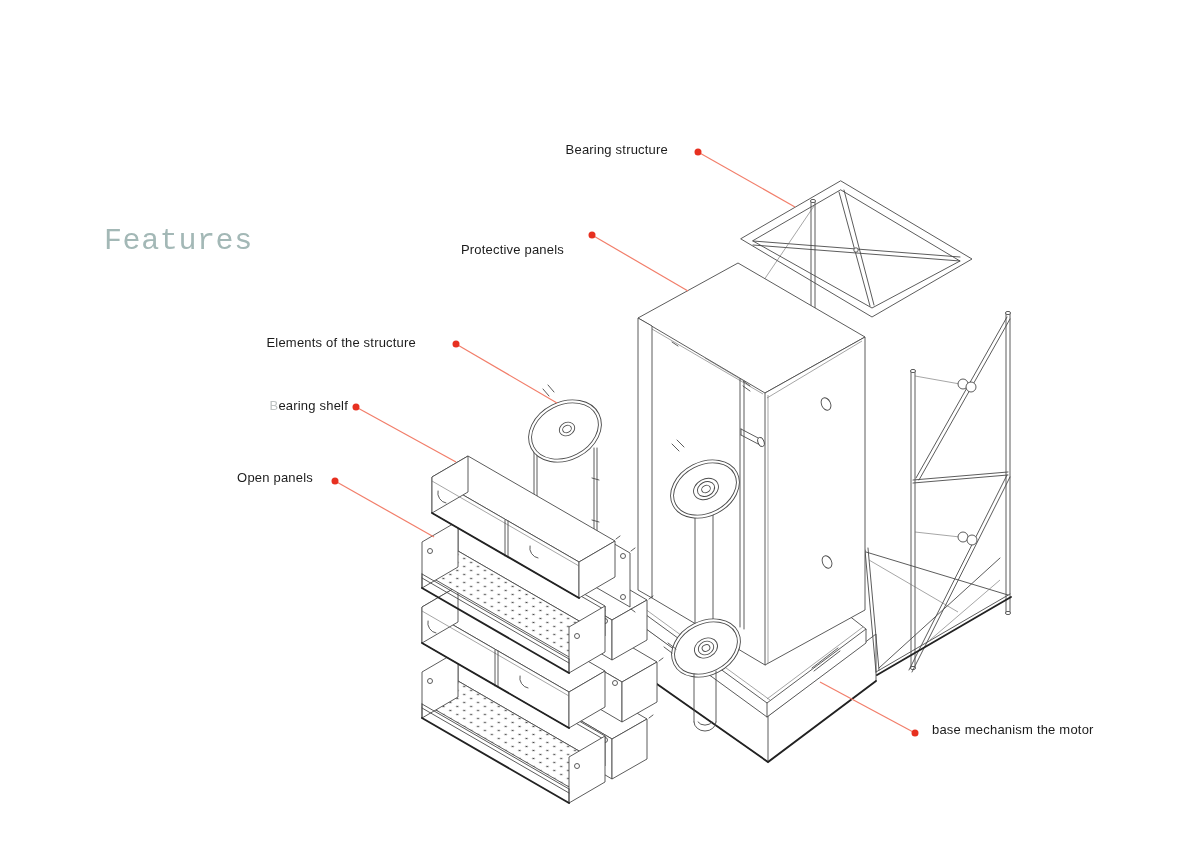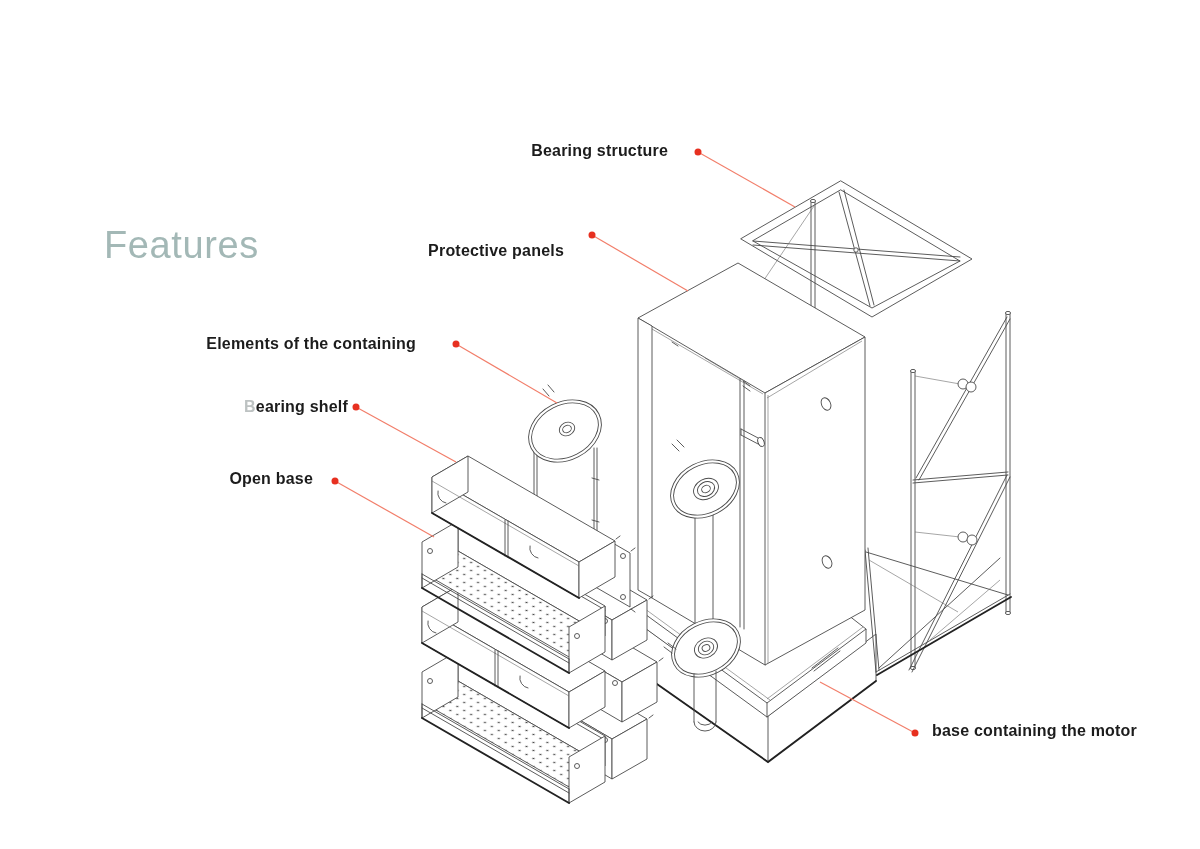--- a/index.html
+++ b/index.html
@@ -1,22 +1,22 @@
 <!DOCTYPE html>
 <html><head>
 <meta charset="utf-8">
 <style>
   html,body{margin:0;padding:0;background:#fff;}
   #stage{position:relative;width:1200px;height:849px;background:#fff;overflow:hidden;
          font-family:"Liberation Sans",sans-serif;}
   #drawing{position:absolute;left:0;top:0;}
-  .lbl{position:absolute;font-size:16px;color:#1c1c1c;white-space:nowrap;letter-spacing:.2px;font-weight:bold;}
+  .lbl{position:absolute;font-size:13px;color:#1c1c1c;white-space:nowrap;letter-spacing:.2px;}
   #lbl-closed::first-letter{color:#bdc2c2;}
-  #page-title{position:absolute;left:104px;top:224px;font-size:38px;font-weight:300;
-              color:#a3b8b6;letter-spacing:.6px;}
+  #page-title{position:absolute;left:104px;top:224px;font-size:30px;font-weight:300;
+              color:#a3b8b6;letter-spacing:.6px;font-family:Liberation Mono, monospace;}
   
   .ln{stroke:#4a4a4a;stroke-width:.9;fill:none;stroke-linecap:round;}
   .thin{stroke:#6a6a6a;stroke-width:.6;fill:none;}
   .lnb{stroke:#222;stroke-width:1.9;fill:none;stroke-linecap:round;}
   .fw{fill:#ffffff;stroke:#4a4a4a;stroke-width:.9;}
   .leader{stroke:#f27e6a;stroke-width:1.2;fill:none;}
   .ldot{fill:#e73020;stroke:none;}
   .hole{fill:#fff;stroke:#4a4a4a;stroke-width:.9;}
 </style>
 </head>
@@ -288,17 +288,17 @@
       <circle class="ldot" cx="356" cy="407" r="3.5"></circle>
       <circle class="ldot" cx="335" cy="481" r="3.5"></circle>
       <circle class="ldot" cx="915" cy="733" r="3.5"></circle>
     </g>
   </svg>
 
   <div id="page-title">Features</div>
 
   <div class="lbl" id="lbl-bearing" style="top:142px;right:532px">Bearing structure</div>
   <div class="lbl" id="lbl-protective" style="top:242px;right:636px">Protective panels</div>
-  <div class="lbl" id="lbl-elements" style="top:335px;right:784px">Elements of the containing</div>
+  <div class="lbl" id="lbl-elements" style="top:335px;right:784px">Elements of the structure</div>
   <div class="lbl" id="lbl-closed" style="top:398px;right:852px">Bearing shelf</div>
-  <div class="lbl" id="lbl-open" style="top:470px;right:887px">Open base</div>
-  <div class="lbl" id="lbl-base" style="top:722px;left:932px">base containing the motor</div>
+  <div class="lbl" id="lbl-open" style="top:470px;right:887px">Open panels</div>
+  <div class="lbl" id="lbl-base" style="top:722px;left:932px">base mechanism the motor</div>
 </div>
 
 </body></html>

